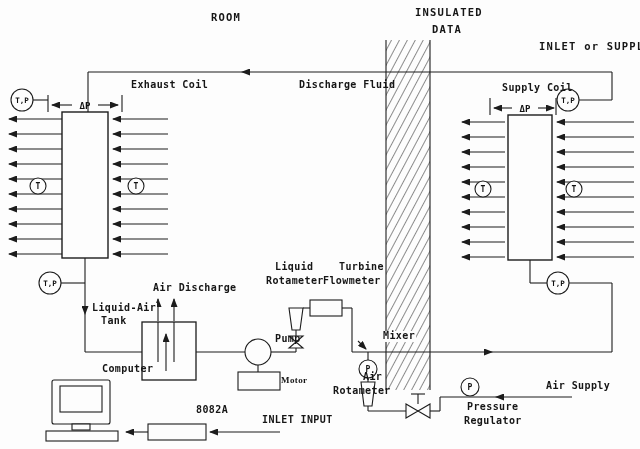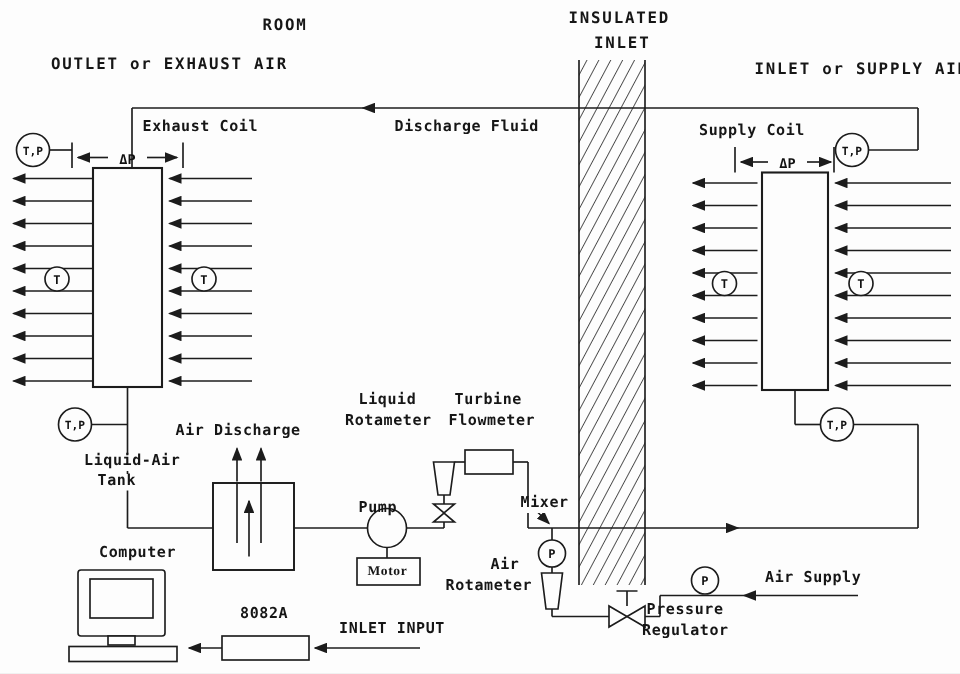--- a/index.html
+++ b/index.html
@@ -1,19 +1,19 @@
 <!DOCTYPE html>
 <html><head>
 <meta charset="utf-8">
 <style>
   html,body{margin:0;padding:0;background:#e8e8e8;}
   .stage{position:relative;width:640px;height:449px;background:#fdfdfd;overflow:hidden;
          font-family:"DejaVu Sans Mono",monospace;}
   .lbl{position:absolute;font:bold 10px/1.05 "DejaVu Sans Mono",monospace;color:#161616;
-       letter-spacing:.4px;white-space:nowrap;}
+       letter-spacing:.4px;white-space:nowrap;margin-left:36px;}
   .hdr{font-size:10.5px;letter-spacing:1.2px;}
   .sm{font-size:9px;font-family:Liberation Serif, serif;}
   .bg{background:#fdfdfd;padding:0 1px;}
   svg{position:absolute;left:0;top:0;}
   .svgtxt{font-family:"DejaVu Sans Mono",monospace;font-weight:bold;fill:#111;}
   .tpTxt{font-size:7.5px;}
   .tTxt{font-size:8px;}
   .dpTxt{font-size:9px;}
 </style>
 </head>
@@ -210,39 +210,38 @@
     <text class="svgtxt tTxt" x="574" y="192">T</text>
     <text class="svgtxt tTxt" x="368" y="372">P</text>
     <text class="svgtxt tTxt" x="470" y="390">P</text>
     <text class="svgtxt dpTxt" x="85" y="109">ΔP</text>
     <text class="svgtxt dpTxt" x="525" y="112">ΔP</text>
   </g>
 </svg>
 
 <span class="lbl hdr" style="left:175px;top:12px">ROOM</span>
 <span class="lbl hdr" style="left:379px;top:7px">INSULATED</span>
-<span class="lbl hdr" style="left:396px;top:24px">INLET</span>
-<span class="lbl hdr" style="left:34px;top:38px">OUTLET or EXHAUST AIR</span>
+<span class="lbl hdr" style="left:396px;top:24px">DATA</span>
 <span class="lbl hdr" style="left:503px;top:41px">INLET or SUPPLY AIR</span>
 
 <span class="lbl" style="left:95px;top:80px">Exhaust Coil</span>
 <span class="lbl" style="left:263px;top:80px">Discharge Fluid</span>
 <span class="lbl" style="left:466px;top:83px">Supply Coil</span>
 
 <span class="lbl" style="left:117px;top:283px">Air Discharge</span>
 <span class="lbl bg" style="left:55px;top:303px">Liquid-Air</span>
 <span class="lbl bg" style="left:64px;top:316px">Tank</span>
 
 <span class="lbl" style="left:239px;top:334px">Pump</span>
 <span class="lbl sm" style="left:245px;top:376px">Motor</span>
 
 <span class="lbl" style="left:239px;top:262px">Liquid</span>
 <span class="lbl" style="left:230px;top:276px">Rotameter</span>
 <span class="lbl" style="left:303px;top:262px">Turbine</span>
-<span class="lbl" style="left:299px;top:276px">Flowmeter</span>
+<span class="lbl" style="left:287px;top:276px">Flowmeter</span>
 
 <span class="lbl bg" style="left:346px;top:331px">Mixer</span>
 
 <span class="lbl" style="left:327px;top:372px">Air</span>
 <span class="lbl" style="left:297px;top:386px">Rotameter</span>
 
 <span class="lbl" style="left:431px;top:402px">Pressure</span>
 <span class="lbl" style="left:428px;top:416px">Regulator</span>
 <span class="lbl" style="left:510px;top:381px">Air Supply</span>
 

